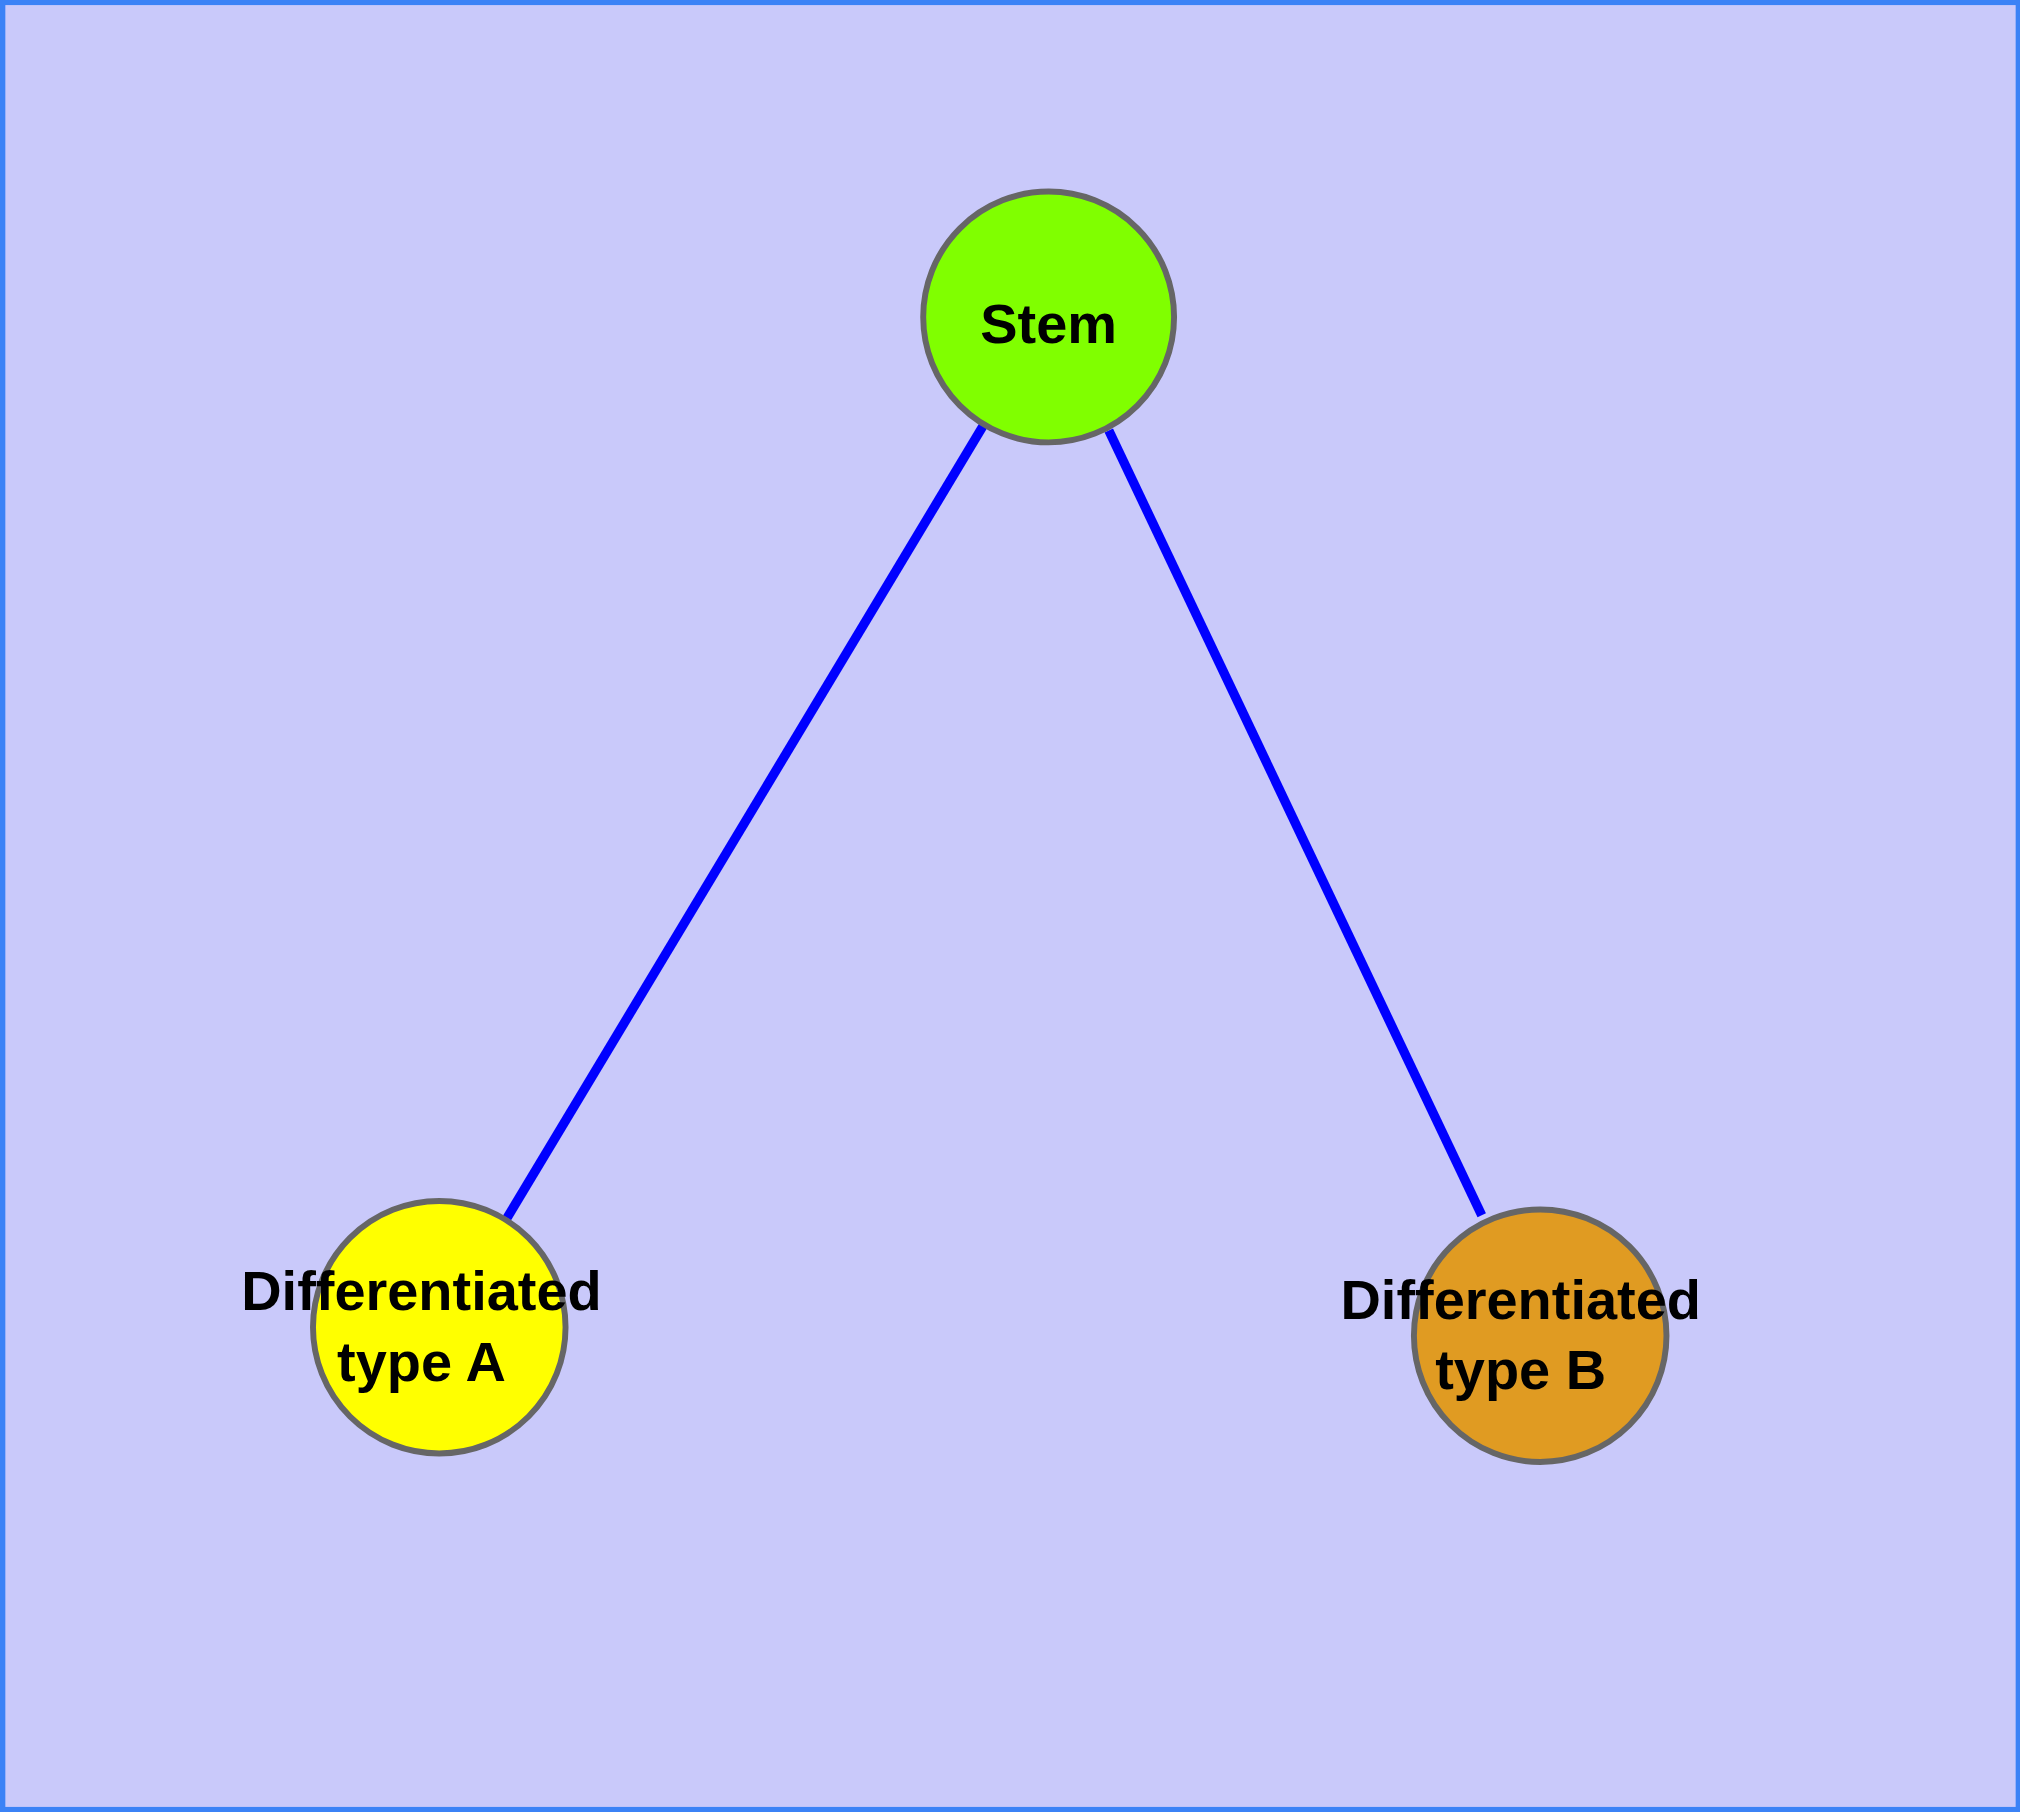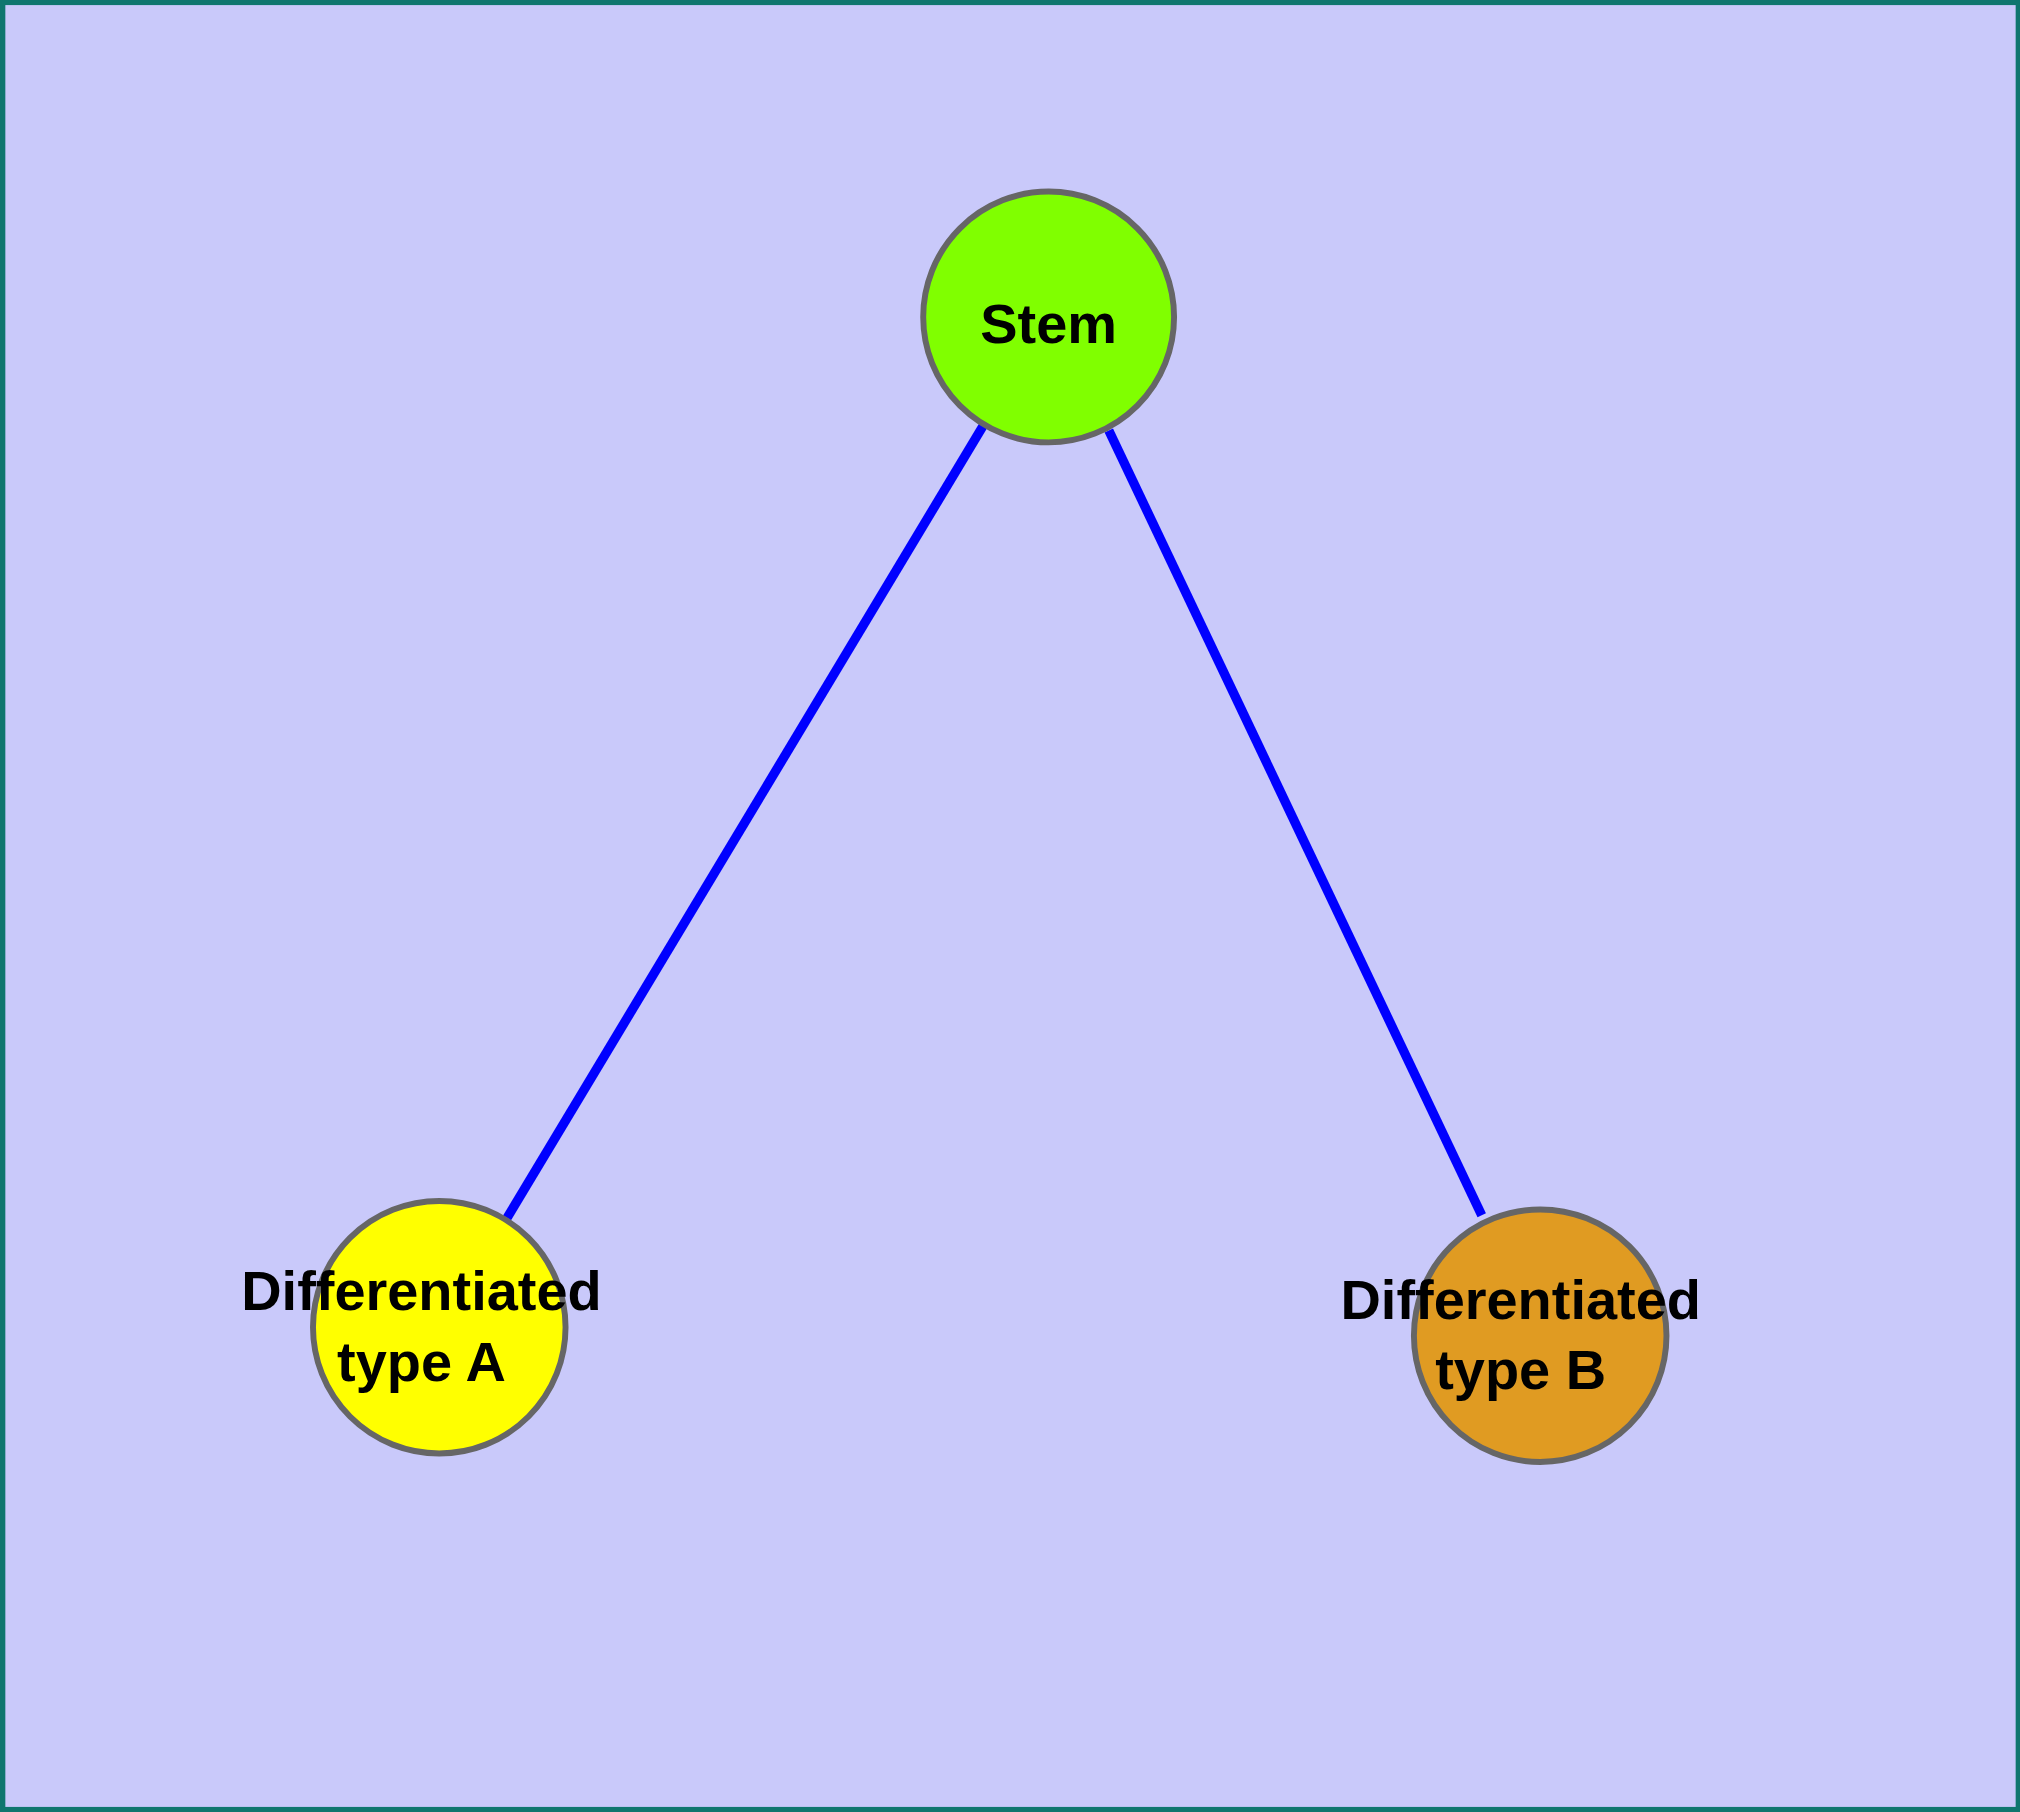--- a/index.html
+++ b/index.html
@@ -10,21 +10,21 @@
   body {
     width: 2021px;
     height: 1812px;
     font-family: "Liberation Sans", sans-serif;
     overflow: hidden;
   }
   #graph-canvas {
     position: relative;
     width: 2021px;
     height: 1812px;
-    background: #0f766e;
+    background: #3b82f6;
   }
   #graph-svg {
     position: absolute;
     top: 0;
     left: 0;
     width: 2021px;
     height: 1812px;
     display: block;
   }
   .node-label {

